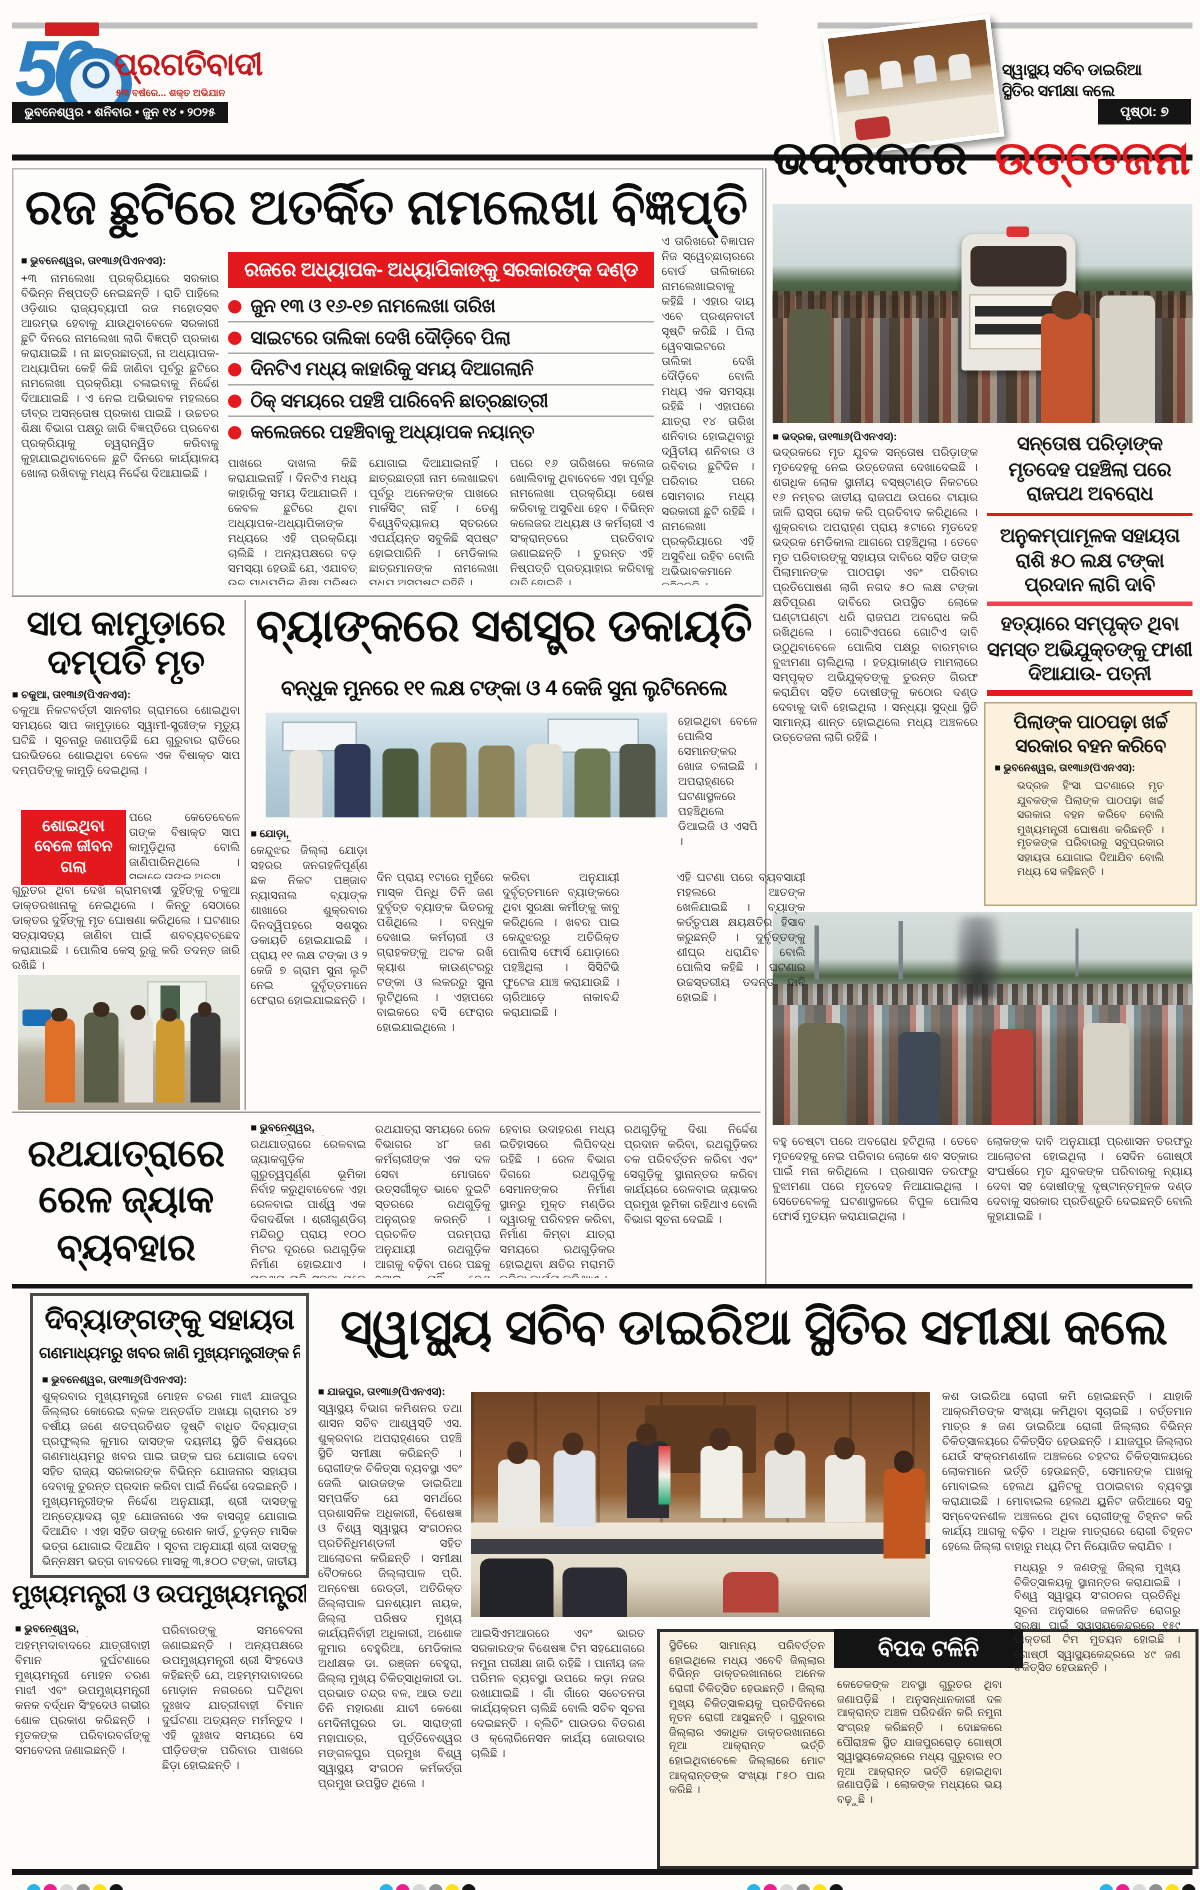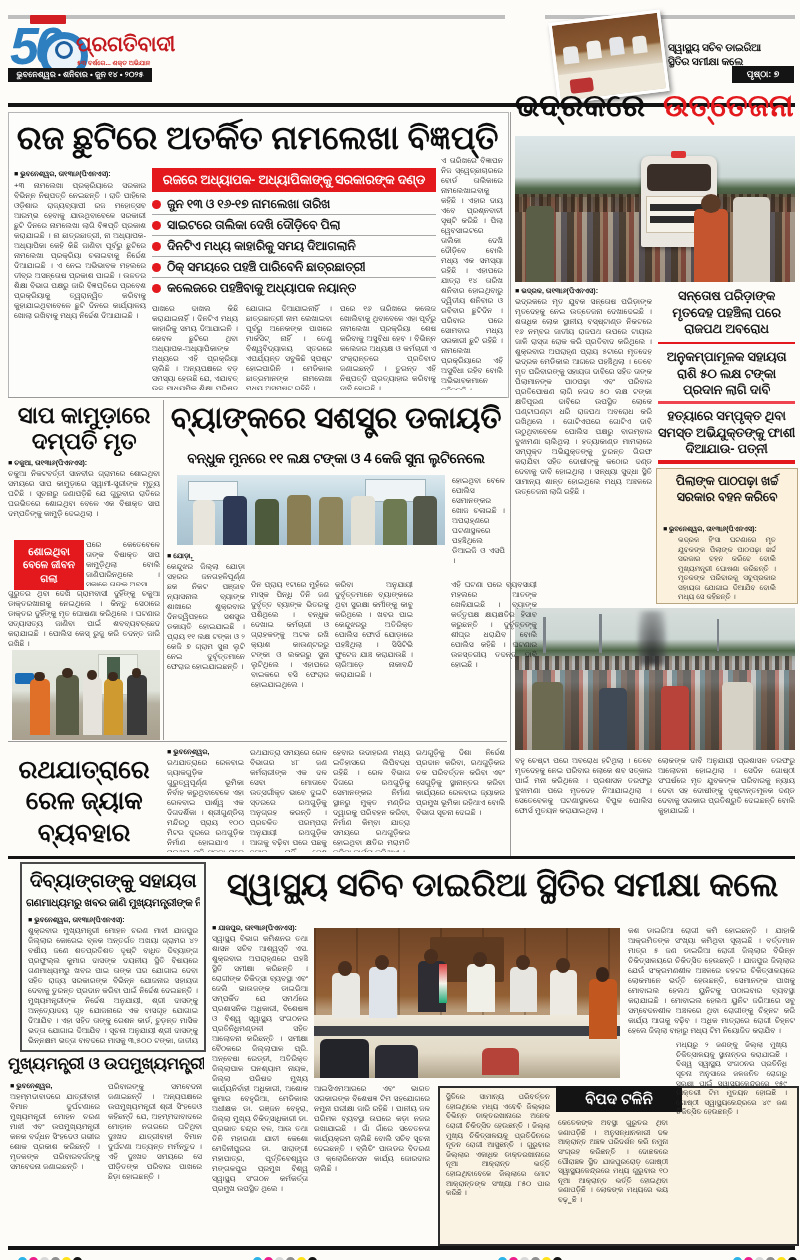--- a/index.html
+++ b/index.html
@@ -122,21 +122,21 @@
   <div class="abs body" style="left:515px;top:297px;width:137px;height:306px;">ଭଦ୍ରକରେ ମୃତ ଯୁବକ ସନ୍ତୋଷ ପରିଡ଼ାଙ୍କ ମୃତଦେହକୁ ନେଇ ଉତ୍ତେଜନା ଦେଖାଦେଇଛି । ଶତାଧିକ ଲୋକ ସ୍ଥାନୀୟ ବସ୍‌ଷ୍ଟାଣ୍ଡ ନିକଟରେ ୧୬ ନମ୍ବର ଜାତୀୟ ରାଜପଥ ଉପରେ ଟାୟାର ଜାଳି ରାସ୍ତା ରୋକ କରି ପ୍ରତିବାଦ କରିଥିଲେ । ଶୁକ୍ରବାର ଅପରାହ୍ଣ ପ୍ରାୟ ୫ଟାରେ ମୃତଦେହ ଭଦ୍ରକ ମେଡିକାଲ ଆଗରେ ପହଞ୍ଚିଥିଲା । ତେବେ ମୃତ ପରିବାରଙ୍କୁ ସହାୟତା ଦାବିରେ ସହିତ ତାଙ୍କ ପିଲାମାନଙ୍କ ପାଠପଢ଼ା ଏବଂ ପରିବାର ପ୍ରତିପୋଷଣ ଲାଗି ନଗଦ ୫୦ ଲକ୍ଷ ଟଙ୍କା କ୍ଷତିପୂରଣ ଦାବିରେ ଉପସ୍ଥିତ ଲୋକେ ଘଣ୍ଟାଘଣ୍ଟା ଧରି ରାଜପଥ ଅବରୋଧ କରି ରଖିଥିଲେ । ଗୋଟିଏପରେ ଗୋଟିଏ ଦାବି ଉଠୁଥିବାବେଳେ ପୋଲିସ ପକ୍ଷରୁ ବାରମ୍ବାର ବୁଝାମଣା ଚାଲିଥିଲା । ହତ୍ୟାକାଣ୍ଡ ମାମଲାରେ ସମ୍ପୃକ୍ତ ଅଭିଯୁକ୍ତଙ୍କୁ ତୁରନ୍ତ ଗିରଫ କରାଯିବା ସହିତ ଦୋଷୀଙ୍କୁ କଠୋର ଦଣ୍ଡ ଦେବାକୁ ଦାବି ହୋଇଥିଲା । ସନ୍ଧ୍ୟା ସୁଦ୍ଧା ସ୍ଥିତି ସାମାନ୍ୟ ଶାନ୍ତ ହୋଇଥିଲେ ମଧ୍ୟ ଅଞ୍ଚଳରେ ଉତ୍ତେଜନା ଲାଗି ରହିଛି ।</div>
 
   <div class="abs subh" style="left:658px;top:288px;width:137px;height:52px;">ସନ୍ତୋଷ ପରିଡ଼ାଙ୍କ ମୃତଦେହ ପହଞ୍ଚିଲା ପରେ ରାଜପଥ ଅବରୋଧ</div>
   <div class="abs" style="left:658px;top:342px;width:137px;height:2px;background:#e3191d;"></div>
   <div class="abs subh" style="left:658px;top:349px;width:137px;height:50px;">ଅନୁକମ୍ପାମୂଳକ ସହାୟତା ରାଶି ୫୦ ଲକ୍ଷ ଟଙ୍କା ପ୍ରଦାନ ଲାଗି ଦାବି</div>
   <div class="abs" style="left:658px;top:401px;width:137px;height:3px;background:#ef4450;"></div>
   <div class="abs subh" style="left:658px;top:408px;width:137px;height:50px;">ହତ୍ୟାରେ ସମ୍ପୃକ୍ତ ଥିବା ସମସ୍ତ ଅଭିଯୁକ୍ତଙ୍କୁ ଫାଶୀ ଦିଆଯାଉ- ପତ୍ନୀ</div>
   <div class="abs" style="left:658px;top:460px;width:137px;height:4px;background:#e3191d;"></div>
 
   <div class="abs cream" style="left:656px;top:468px;width:140px;height:134px;">
-    <div class="subh" style="margin:4px 5px 18px;height:34px;font-size:12.5px;">ପିଲାଙ୍କ ପାଠପଢ଼ା ଖର୍ଚ୍ଚ ସରକାର ବହନ କରିବେ</div>
+    <div class="subh" style="margin:4px 5px 2px;height:34px;font-size:12.5px;">ପିଲାଙ୍କ ପାଠପଢ଼ା ଖର୍ଚ୍ଚ ସରକାର ବହନ କରିବେ</div>
     <div class="dl" style="margin:0 6px;font-size:6.8px;height:9px;overflow:hidden;">■ ଭୁବନେଶ୍ୱର, ତା୧୩ା୬(ପିଏନଏସ):</div>
     <div class="body" style="margin:1px 21px;height:78px;font-size:7.2px;">ଭଦ୍ରକ ହିଂସା ଘଟଣାରେ ମୃତ ଯୁବକଙ୍କ ପିଲାଙ୍କ ପାଠପଢ଼ା ଖର୍ଚ୍ଚ ସରକାର ବହନ କରିବେ ବୋଲି ମୁଖ୍ୟମନ୍ତ୍ରୀ ଘୋଷଣା କରିଛନ୍ତି । ମୃତକଙ୍କ ପରିବାରକୁ ସବୁପ୍ରକାର ସହାୟତା ଯୋଗାଇ ଦିଆଯିବ ବୋଲି ମଧ୍ୟ ସେ କହିଛନ୍ତି ।</div>
   </div>
 
   <div class="photo" style="left:515px;top:608px;width:280px;height:142px;">
     <div style="position:absolute;inset:0;background:linear-gradient(180deg,#d7dedc 0%,#cbd5d2 22%,#4e6647 30%,#9fa5a6 38%,#aab0b1 52%,#8d8478 60%,#6b5f52 100%);"></div>
     <div style="position:absolute;left:0;top:34%;width:100%;height:10%;background:repeating-linear-gradient(90deg, rgba(55,45,38,.75) 0 4px, rgba(150,120,100,.5) 4px 7px, rgba(200,200,195,.45) 7px 10px);"></div>
     <div style="position:absolute;left:0;top:44%;width:100%;height:56%;background:
       repeating-linear-gradient(90deg, rgba(45,38,32,.5) 0 8px, rgba(205,80,60,.45) 8px 12px, rgba(235,232,225,.5) 12px 17px, rgba(70,110,120,.45) 17px 22px, rgba(90,60,45,.5) 22px 28px);"></div>
     <div style="position:absolute;left:44%;top:2%;width:10%;height:38%;background:radial-gradient(ellipse at 50% 100%, rgba(40,40,42,.9), rgba(70,70,74,.4) 70%, transparent);filter:blur(2px);"></div>

